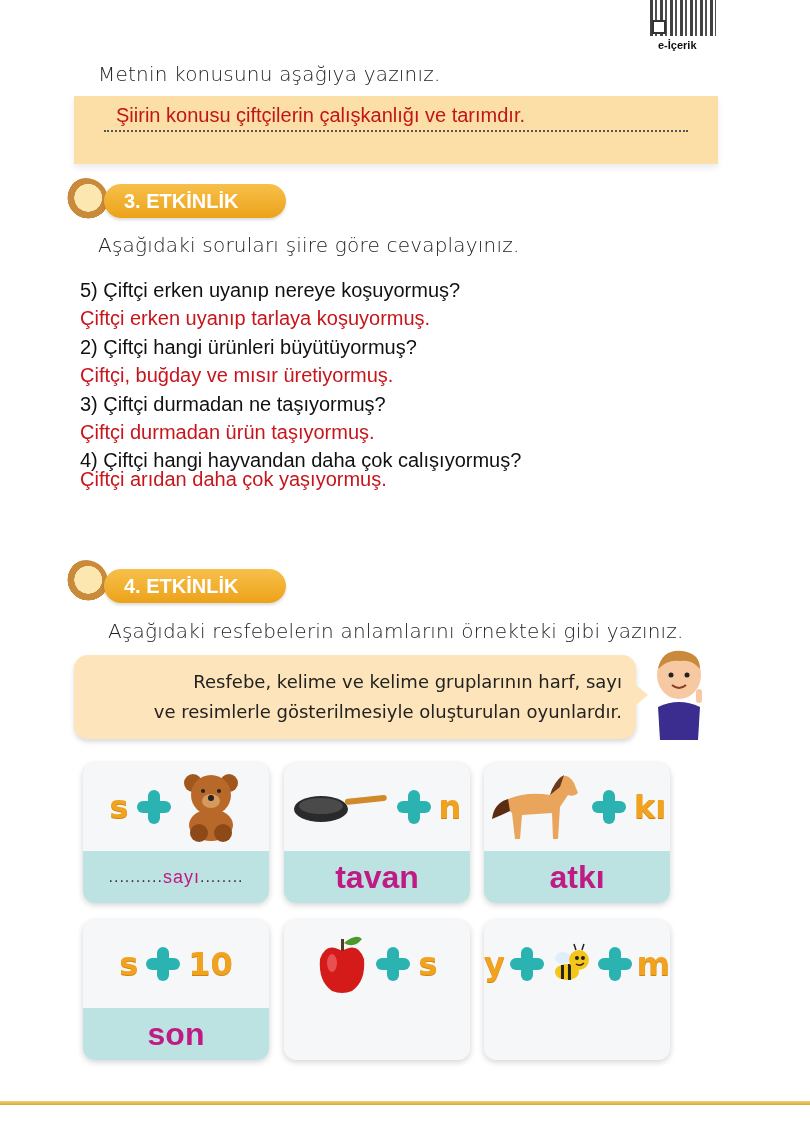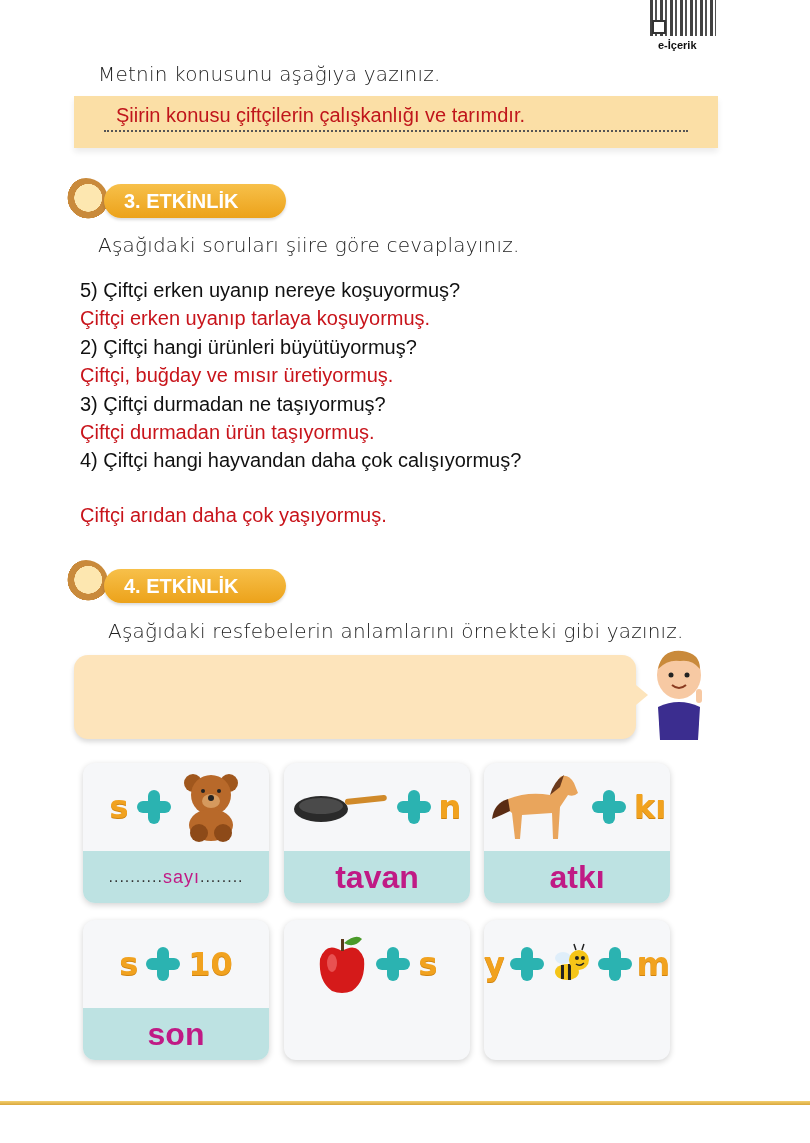--- a/index.html
+++ b/index.html
@@ -6,21 +6,21 @@
   body { width:810px; height:1143px; background:#ffffff; position:relative; overflow:hidden;
          font-family:"Liberation Sans", sans-serif; }
   .abs { position:absolute; }
   .qr { left:650px; top:0; width:66px; height:36px;
         background:
           repeating-linear-gradient(90deg,#222 0 3px,#fff 3px 5px,#333 5px 7px,#fff 7px 10px),
           #fff; opacity:.85; }
   .qr-finder { position:absolute; left:2px; bottom:2px; width:10px; height:10px; border:2px solid #111; background:#fff; }
   .qr-label { left:658px; top:39px; font-size:11px; font-weight:bold; color:#111; }
   .instr { font-family:"DejaVu Sans", sans-serif; font-size:20px; color:#222; font-weight:300; letter-spacing:.2px; }
-  .answer-band { left:74px; top:96px; width:644px; height:52px; background:#fbdfa6;
+  .answer-band { left:74px; top:96px; width:644px; height:68px; background:#fbdfa6;
                  box-shadow:0 4px 6px rgba(0,0,0,0.08); }
   .answer-text { position:absolute; left:42px; top:8px; font-size:20px; color:#c0151b; }
   .answer-dots { position:absolute; left:30px; right:30px; top:34px; border-bottom:2px dotted #555; }
   .badge { height:34px; border-radius:17px; background:linear-gradient(#f7c04a,#eca21a);
            box-shadow:0 2px 3px rgba(0,0,0,0.15); color:#fff; font-weight:bold; font-size:20px;
            display:flex; align-items:center; padding-left:20px; box-sizing:border-box; }
   .mascot { width:44px; height:44px; border-radius:50%;
             background:radial-gradient(circle at 55% 45%, #fde7b0 0 40%, #c98a3b 41% 60%, transparent 61%); }
   .q { font-size:20px; color:#111; }
   .a { font-size:20px; color:#c8141b; }
@@ -64,27 +64,31 @@
 <div class="abs badge" style="left:104px;top:184px;width:182px;">3. ETKİNLİK</div>
 <div class="abs instr" style="left:98px;top:233px;">Aşağıdaki soruları şiire göre cevaplayınız.</div>
 
 <div class="abs q" style="left:80px;top:279px;">5) Çiftçi erken uyanıp nereye koşuyormuş?</div>
 <div class="abs a" style="left:80px;top:307px;">Çiftçi erken uyanıp tarlaya koşuyormuş.</div>
 <div class="abs q" style="left:80px;top:336px;">2) Çiftçi hangi ürünleri büyütüyormuş?</div>
 <div class="abs a" style="left:80px;top:364px;">Çiftçi, buğday ve mısır üretiyormuş.</div>
 <div class="abs q" style="left:80px;top:393px;">3) Çiftçi durmadan ne taşıyormuş?</div>
 <div class="abs a" style="left:80px;top:421px;">Çiftçi durmadan ürün taşıyormuş.</div>
 <div class="abs q" style="left:80px;top:449px;">4) Çiftçi hangi hayvandan daha çok calışıyormuş?</div>
-<div class="abs a" style="left:80px;top:504px;">Çiftçi arıdan daha çok yaşıyormuş.</div>
+<div class="abs a" style="left:80px;top:468px;">Çiftçi arıdan daha çok yaşıyormuş.</div>
 
 <div class="abs mascot" style="left:64px;top:560px;"></div>
 <div class="abs badge" style="left:104px;top:569px;width:182px;">4. ETKİNLİK</div>
 <div class="abs instr" style="left:108px;top:619px;">Aşağıdaki resfebelerin anlamlarını örnekteki gibi yazınız.</div>
 
 <div class="abs bubble">
+  <div class="bubble-text">
+    <div>Resfebe, kelime ve kelime gruplarının harf, sayı</div>
+    <div>ve resimlerle gösterilmesiyle oluşturulan oyunlardır.</div>
+  </div>
   <div class="bubble-tail"></div>
 </div>
 
 <svg class="abs boy" viewBox="0 0 54 95">
   <ellipse cx="27" cy="30" rx="22" ry="24" fill="#f7c9a3"></ellipse>
   <path d="M6 24 Q10 4 30 6 Q48 8 48 24 Q40 14 28 16 Q16 14 6 24Z" fill="#c98a3b"></path>
   <circle cx="19" cy="30" r="2.5" fill="#222"></circle>
     <circle cx="35" cy="30" r="2.5" fill="#222"></circle>
   <path d="M20 40 Q27 46 34 40" stroke="#8a3b20" stroke-width="2" fill="none"></path>
   <path d="M6 62 Q27 52 48 62 L46 95 L8 95Z" fill="#3b2d8f"></path>

